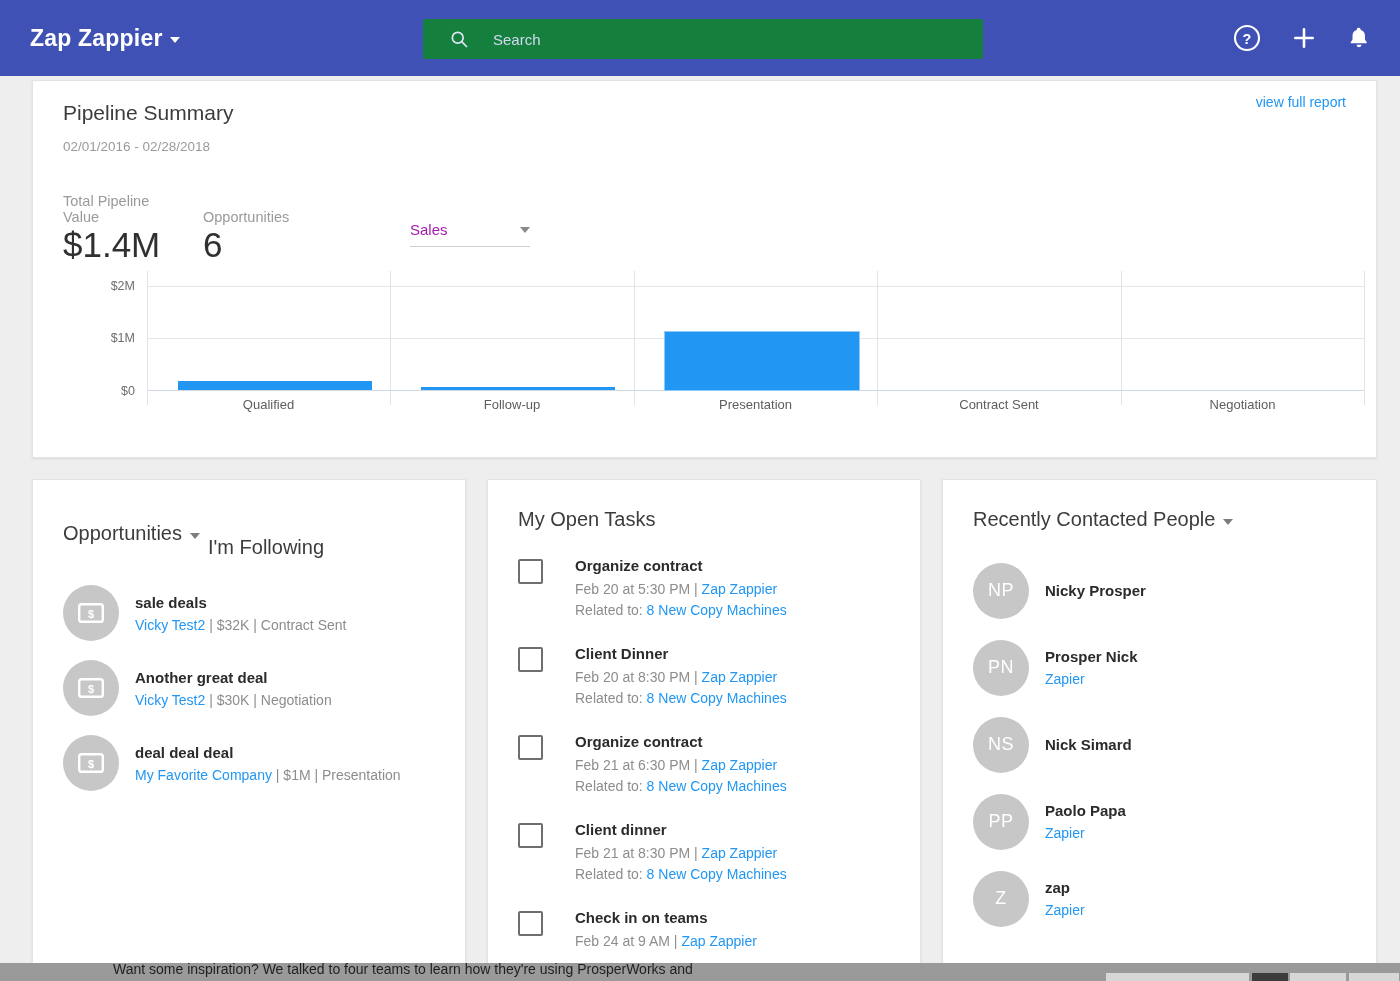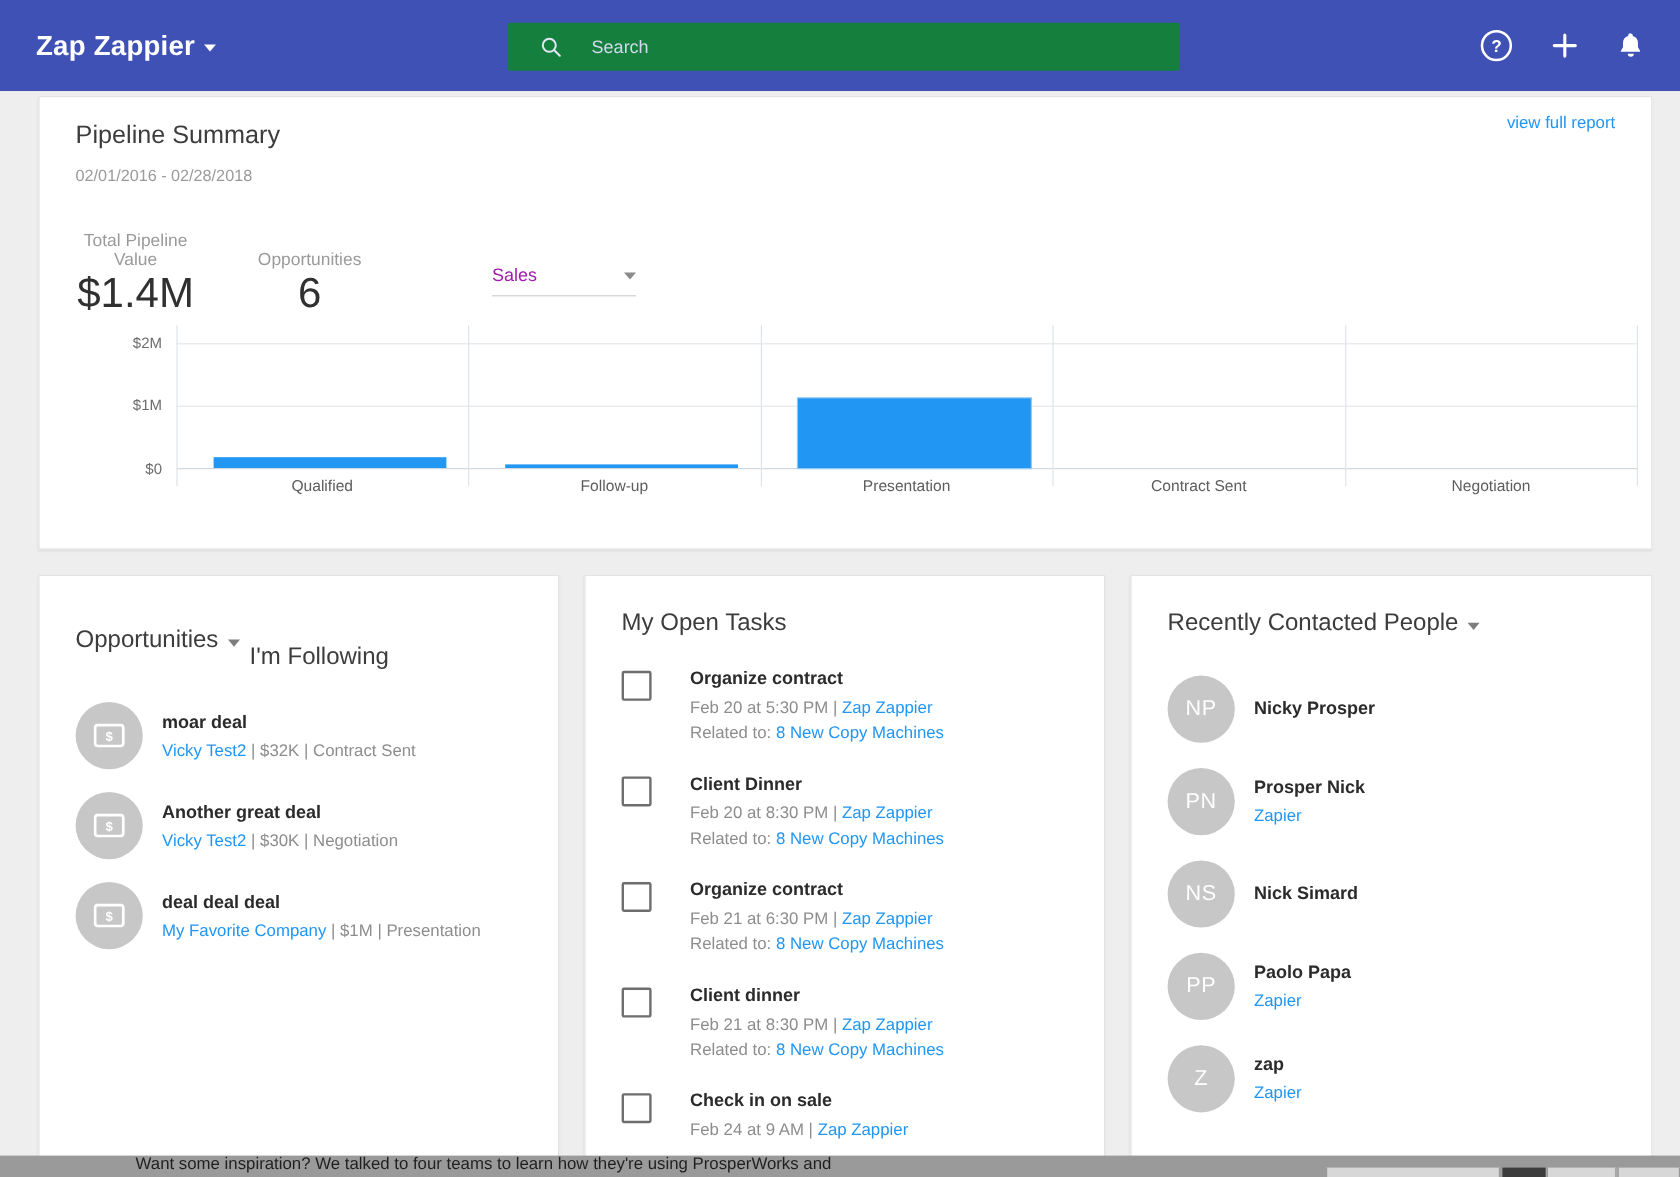--- a/index.html
+++ b/index.html
@@ -92,21 +92,21 @@
   }
   .pl-range {
     position: absolute; left: 30px; top: 58px;
     font-size: 13.5px; color: #9a9a9a;
   }
   .pl-report {
     position: absolute; right: 30px; top: 13px;
     font-size: 14px; color: #2196f3; cursor: pointer; text-align: center;
   }
   .stat-group { position: absolute; top: 112px; left: 30px; display: flex; align-items: flex-end; }
-  .stat { margin-right: 40px; text-align: center; }
+  .stat { margin-right: 40px; }
   .stat .lab { font-size: 14.5px; color: #9a9a9a; margin-bottom: 2px; }
   .stat .val { font-size: 35px; color: #303030; line-height: 1.05; font-weight: normal; }
   .stat.s1 { width: 100px; }
   .stat.s2 { width: 110px; }
 
   .select-wrap {
     position: absolute; left: 377px; top: 140px;
     width: 120px;
     border-bottom: 1px solid #cfcfcf;
     padding-bottom: 8px;
@@ -333,21 +333,21 @@
       <div class="list">
 
         <div class="opp-row">
           <div class="opp-av">
             <svg width="26" height="20" viewBox="0 0 26 20">
               <rect x="1.2" y="1.2" width="23.6" height="17.6" rx="2.4" fill="none" stroke="#ffffff" stroke-width="2.4"></rect>
               <text x="13" y="14.5" text-anchor="middle" font-family="Liberation Sans, sans-serif" font-size="11" font-weight="bold" fill="#ffffff">$</text>
             </svg>
           </div>
           <div class="opp-txt">
-            <div class="opp-name">moar deal</div>
+            <div class="opp-name">sale deals</div>
             <div class="opp-meta">
               <a>Vicky Test2</a><span> | </span><span>$32K</span><span> | </span><span>Contract Sent</span>
             </div>
           </div>
         </div>
 
         <div class="opp-row">
           <div class="opp-av">
             <svg width="26" height="20" viewBox="0 0 26 20">
               <rect x="1.2" y="1.2" width="23.6" height="17.6" rx="2.4" fill="none" stroke="#ffffff" stroke-width="2.4"></rect>
@@ -418,21 +418,21 @@
           <div class="task-txt">
             <div class="task-title">Client dinner</div>
             <div class="task-when"><span>Feb 21 at 8:30 PM</span><span> | </span><a>Zap Zappier</a></div>
             <div class="task-rel"><span>Related to:</span> <a>8 New Copy Machines</a></div>
           </div>
         </div>
 
         <div class="task-row">
           <div class="task-cb"></div>
           <div class="task-txt">
-            <div class="task-title">Check in on sale</div>
+            <div class="task-title">Check in on teams</div>
             <div class="task-when"><span>Feb 24 at 9 AM</span><span> | </span><a>Zap Zappier</a></div>
           </div>
         </div>
 
       </div>
     </div>
 
     <div class="card col-card col-3">
       <div class="card-head">
         <span>Recently Contacted People</span>

